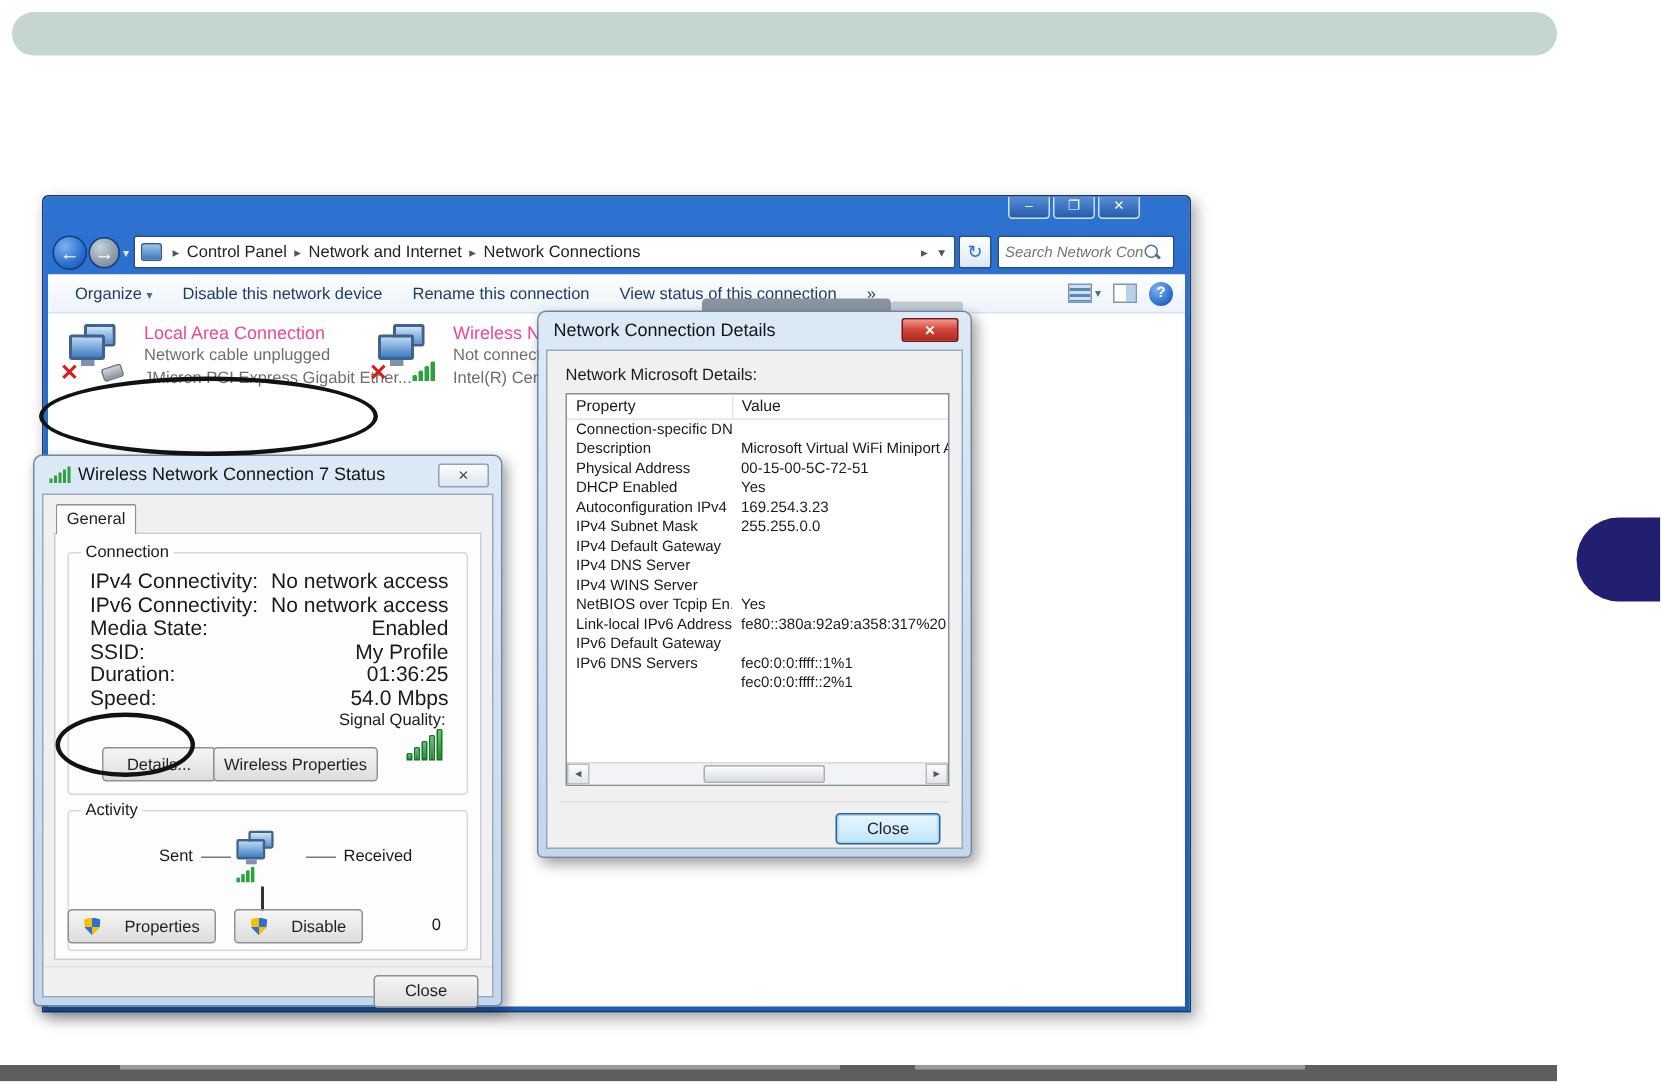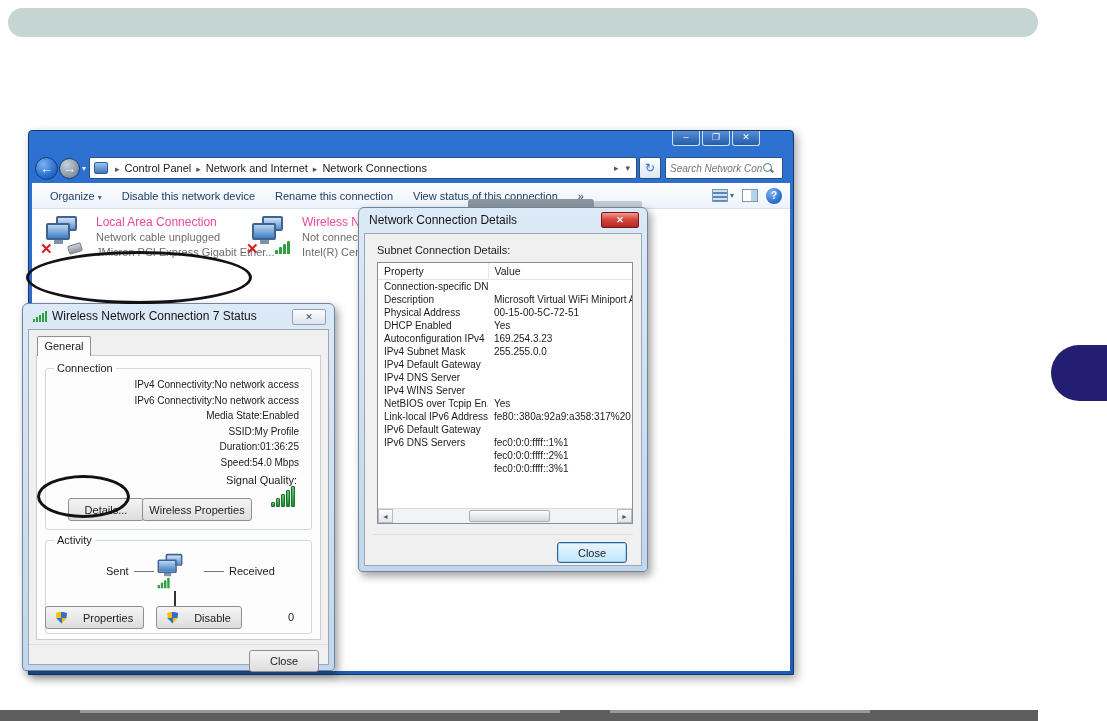--- a/index.html
+++ b/index.html
@@ -104,21 +104,21 @@
     color:#3f4a55; font-size:9px; line-height:14px; text-align:center; }
   .tab { position:absolute; left:8px; top:6px; width:54px; height:20px; background:#fdfdfd;
     border:1px solid #8a8f94; border-bottom:none; border-radius:2px 2px 0 0; z-index:2;
     font-size:11px; color:#222; text-align:center; line-height:19px; }
   .tab-page { position:absolute; left:7px; right:7px; top:25px; height:285px; background:#fdfdfd;
     border:1px solid #c9ced3; }
   .group { position:absolute; left:8px; right:8px; border:1px solid #d0d9de; border-radius:3px; }
   .group-label { position:absolute; top:-7px; left:8px; background:#fdfdfd; padding:0 3px; font-size:11px; color:#1a1a1a; }
   .grp-conn { top:12px; height:162px; }
   .grp-act  { top:184px; height:94px; }
-  .srow { display:flex; justify-content:flex-end; padding:2px 12px 2px 14px; font-size:10px; color:#1a1a1a; height:15.5px; }
+  .srow { display:flex; justify-content:space-between; padding:2px 12px 2px 14px; font-size:14px; color:#1a1a1a; height:15.5px; }
   .conn-rows { padding-top:8px; }
   .sq-row { display:flex; justify-content:space-between; align-items:flex-end; padding:4px 14px 0 14px; font-size:11px; color:#1a1a1a;flex-direction:column; }
   .bigbars { display:flex; align-items:flex-end; gap:1px; margin-right:2px; }
   .bigbars i { display:block; width:4px; background:linear-gradient(#66c776,#1e8c31); border:0.5px solid #187328; border-radius:1px 1px 0 0; }
   .bigbars i:nth-child(1){height:5px} .bigbars i:nth-child(2){height:9px}
   .bigbars i:nth-child(3){height:13px} .bigbars i:nth-child(4){height:17px} .bigbars i:nth-child(5){height:21px}
   .conn-btn-row { position:absolute; left:0; bottom:8px; width:100%; }
   .btn-details { position:absolute; left:22px; bottom:0; width:76px; height:23px; }
   .btn-wprops  { position:absolute; left:96px; bottom:0; width:110px; height:23px; }
   .act-graph { position:relative; height:46px; margin-top:10px; font-size:11px; color:#1a1a1a; }
@@ -411,21 +411,21 @@
     </div>
   </div>
 
   <div class="dlg details-dlg">
     <div class="dlg-title">
       <span>Network Connection Details</span>
     </div>
     <div class="red-close"><span>✕</span></div>
 
     <div class="dlg-content">
-      <div class="det-label">Subnet Connection Details:</div>
+      <div class="det-label">Network Microsoft Details:</div>
 
       <div class="det-table-wrap">
         <table class="det-table">
           <colgroup>
               <col class="c-prop">
               <col>
             </colgroup>
           <thead>
             <tr>
               <th>Property</th>
@@ -497,24 +497,20 @@
               <tr>
                 <td>IPv6 DNS Servers</td>
                 <td>fec0:0:0:ffff::1%1</td>
               </tr>
 
               <tr>
                 <td></td>
                 <td>fec0:0:0:ffff::2%1</td>
               </tr>
 
-              <tr>
-                <td></td>
-                <td>fec0:0:0:ffff::3%1</td>
-              </tr>
             </tbody>
         </table>
         <div class="det-spacer"></div>
         <div class="hscroll">
           <div class="hs-arrow"><span>◄</span></div>
           <div class="hs-track">
               <div class="hs-thumb"></div>
             </div>
           <div class="hs-arrow"><span>►</span></div>
         </div>

